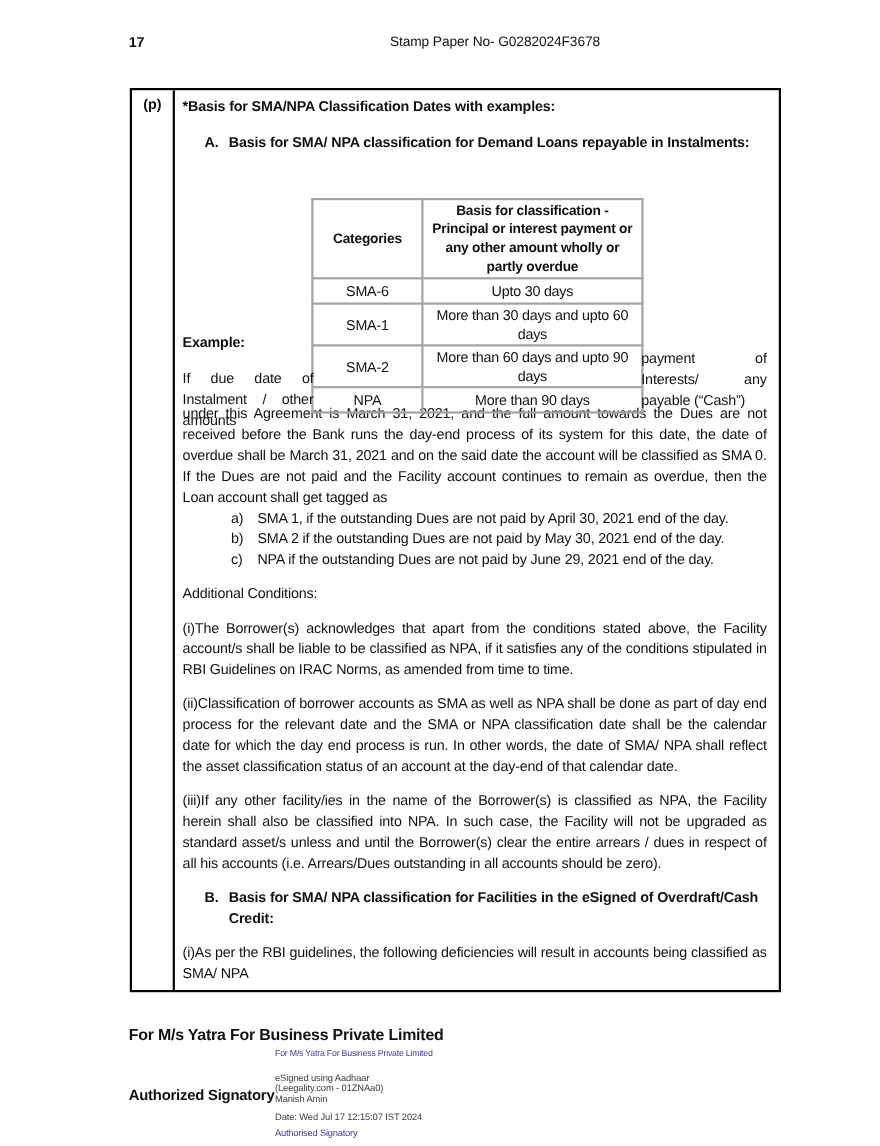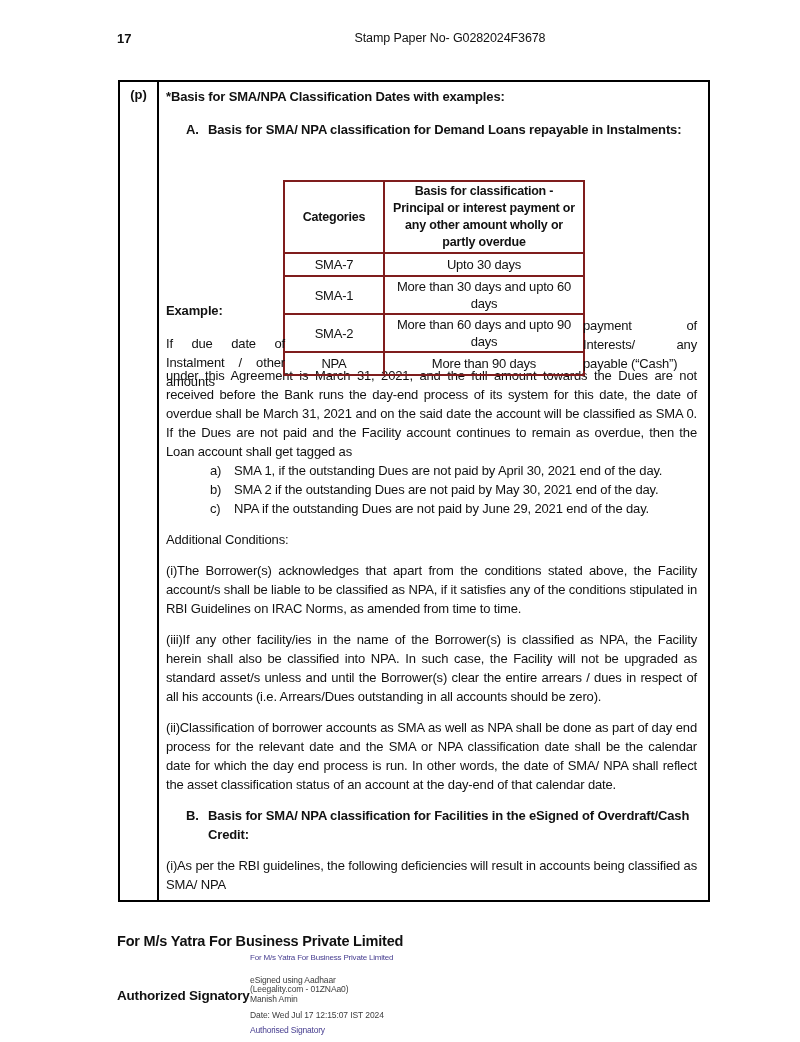--- a/index.html
+++ b/index.html
@@ -52,21 +52,21 @@
   .sec-heading .sec-text { flex: 1; }
   
   .wrap-region { position: relative; height: 186px; margin-top: 41px; }
   .sma-table {
     position: absolute; left: 117px; top: 0;
     border-collapse: collapse;
     width: 302px;
     table-layout: fixed;
   }
   .sma-table th, .sma-table td {
-    border: 2px solid #7f1d1d;
+    border: 2px solid #a3a3a3;
     text-align: center;
     vertical-align: middle;
     font-size: 13px;
     line-height: 17px;
     letter-spacing: -0.2px;
     padding: 1px 4px;
   }
   .sma-table th { font-weight: bold; font-size: 12.5px; }
   .col-cat { width: 100px; }
   .row-head { height: 57px; }
@@ -128,21 +128,21 @@
       </div>
 
       <div class="wrap-region">
         <table class="sma-table">
           <tbody>
               <tr class="row-head">
             <th class="col-cat">Categories</th>
             <th>Basis for classification - Principal or interest payment or any other amount wholly or partly overdue</th>
           </tr>
           <tr class="row-s">
-            <td>SMA-7</td>
+            <td>SMA-6</td>
             <td>Upto 30 days</td>
           </tr>
           <tr class="row-m">
             <td>SMA-1</td>
             <td>More than 30 days and upto 60 days</td>
           </tr>
           <tr class="row-m">
             <td>SMA-2</td>
             <td>More than 60 days and upto 90 days</td>
           </tr>
@@ -172,22 +172,22 @@
         <span class="tag-text">SMA 2 if the outstanding Dues are not paid by May 30, 2021 end of the day.</span>
       </div>
       <div class="tag-item">
         <span class="tag-label">c)</span>
         <span class="tag-text">NPA if the outstanding Dues are not paid by June 29, 2021 end of the day.</span>
       </div>
 
       <div class="para">Additional Conditions:</div>
 
       <div class="para">(i)The Borrower(s) acknowledges that apart from the conditions stated above, the Facility account/s shall be liable to be classified as NPA, if it satisfies any of the conditions stipulated in RBI Guidelines on IRAC Norms, as amended from time to time.</div>
+      <div class="para">(ii)Classification of borrower accounts as SMA as well as NPA shall be done as part of day end process for the relevant date and the SMA or NPA classification date shall be the calendar date for which the day end process is run. In other words, the date of SMA/ NPA shall reflect the asset classification status of an account at the day-end of that calendar date.</div>
       <div class="para">(iii)If any other facility/ies in the name of the Borrower(s) is classified as NPA, the Facility herein shall also be classified into NPA. In such case, the Facility will not be upgraded as standard asset/s unless and until the Borrower(s) clear the entire arrears / dues in respect of all his accounts (i.e. Arrears/Dues outstanding in all accounts should be zero).</div>
-      <div class="para">(ii)Classification of borrower accounts as SMA as well as NPA shall be done as part of day end process for the relevant date and the SMA or NPA classification date shall be the calendar date for which the day end process is run. In other words, the date of SMA/ NPA shall reflect the asset classification status of an account at the day-end of that calendar date.</div>
 
       <div class="sec-heading" style="margin-top:12px;">
         <span class="sec-label">B.</span>
         <span class="sec-text">Basis for SMA/ NPA classification for Facilities in the eSigned of Overdraft/Cash Credit:</span>
       </div>
 
       <div class="para">(i)As per the RBI guidelines, the following deficiencies will result in accounts being classified as SMA/ NPA</div>
 
     </div>
   </div>

